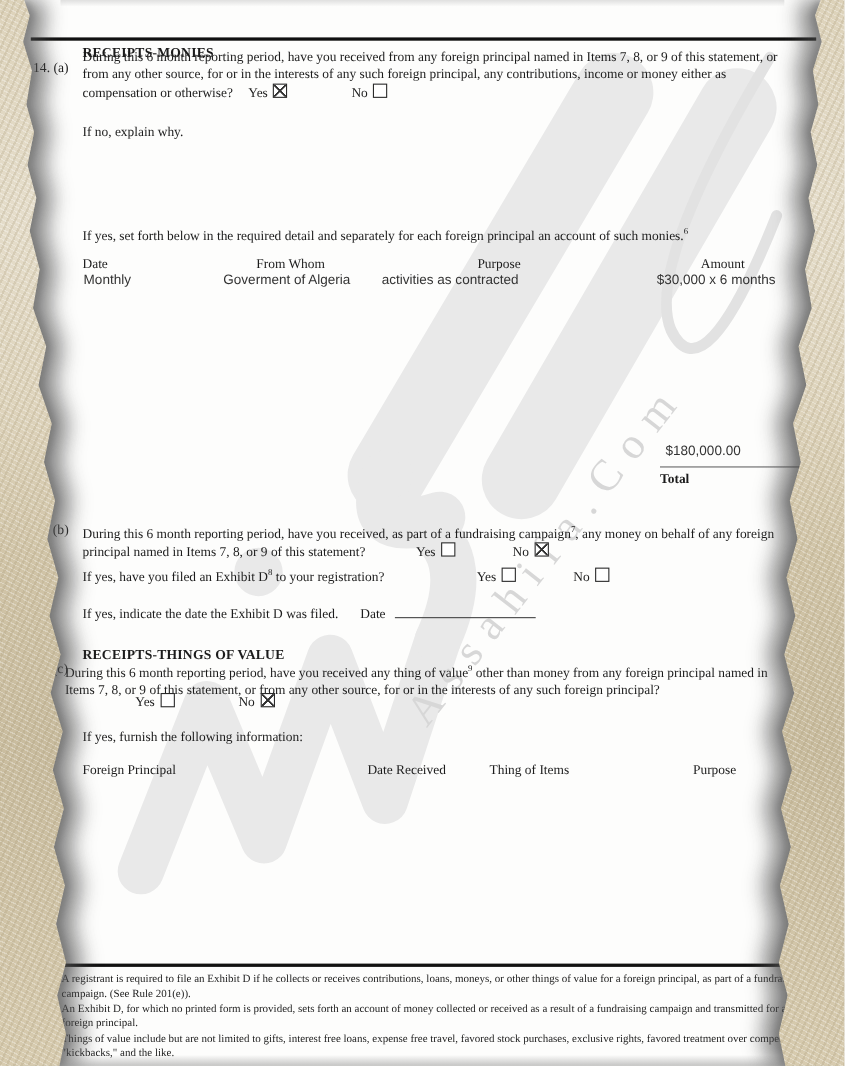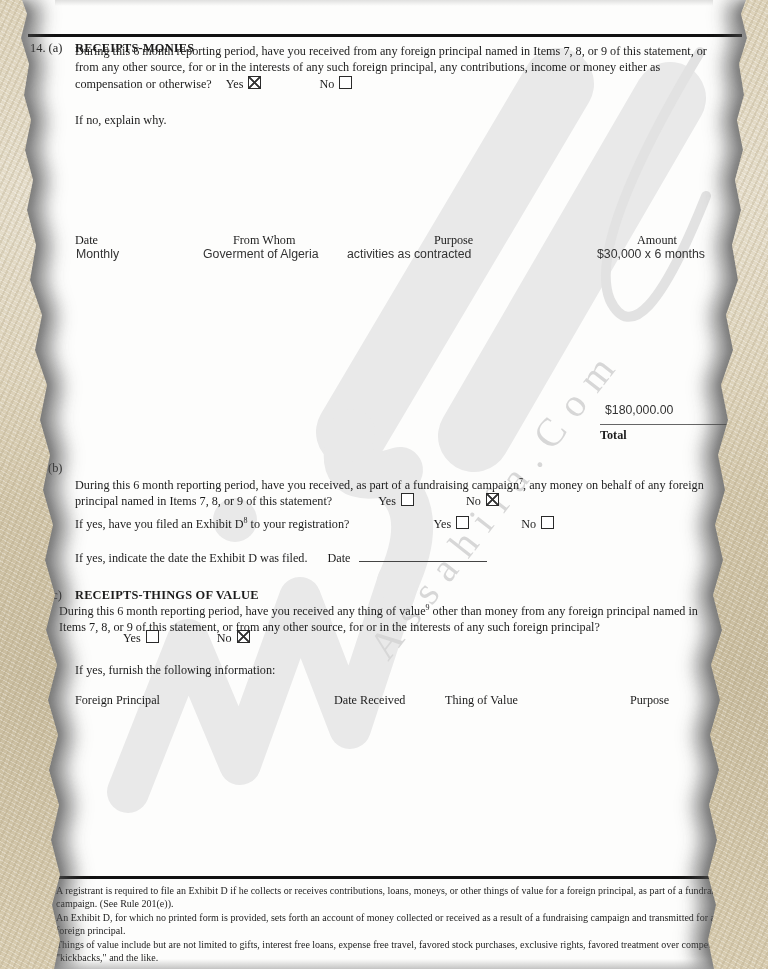--- a/index.html
+++ b/index.html
@@ -31,21 +31,21 @@
     background:linear-gradient(to bottom, rgba(120,120,120,.22), transparent);pointer-events:none;}
 
   
   .content{position:absolute;inset:0;z-index:2;}
   .abs{position:absolute;}
   .title{top:6px;left:0;width:768px;text-align:center;font-weight:bold;font-size:13.5px;letter-spacing:.4px;}
   .rule{left:28px;width:714px;height:2.6px;background:#111;}
   .rule1{top:34px;}
   .rule2{top:876px;}
 
-  .marker{font-size:12.4px;}
+  .marker{font-size:12.4px;margin-top:13px;}
   .sec-head{font-weight:bold;font-size:12.4px;letter-spacing:.2px;}
   .para{font-size:12.2px;line-height:16.3px;}
   sup{font-size:8px;line-height:0;}
 
   
   .yn{white-space:nowrap;}
   .yn .lbl{font-size:12.2px;}
   .box{display:inline-block;width:11px;height:11px;border:1.4px solid #2a2a2a;vertical-align:-1px;margin-left:5px;background:#fff;}
   .box.checked{background-image:
      linear-gradient(45deg, transparent 43%, #333 46%, #333 54%, transparent 57%),
@@ -92,20 +92,23 @@
 
     <div class="abs marker" style="top:41px;left:30px;">14. (a)</div>
     <div class="abs sec-head" style="top:41px;left:75px;">RECEIPTS-MONIES</div>
 
     <div class="abs para" style="top:43px;left:75px;width:650px;">
       <span>During this 6 month reporting period, have you received from any foreign principal named in Items 7, 8, or 9 of this statement, or from any other source, for or in the interests of any such foreign principal, any contributions, income or money either as compensation or otherwise?</span><span class="yn gap-a-yes"><span class="lbl">Yes</span><span class="box checked"></span></span><span class="yn gap-a-no"><span class="lbl">No</span><span class="box"></span></span>
     </div>
 
     <div class="abs para" style="top:112px;left:75px;">If no, explain why.</div>
 
+    <div class="abs para" style="top:206px;left:75px;width:660px;">
+      <span>If yes, set forth below in the required detail and separately for each foreign principal an account of such monies.</span><sup>6</sup>
+    </div>
 
     <span class="abs para" style="top:232px;left:75px;">Date</span>
     <span class="abs para" style="top:232px;left:233px;">From Whom</span>
     <span class="abs para" style="top:232px;left:434px;">Purpose</span>
     <span class="abs para" style="top:232px;left:637px;">Amount</span>
 
     <span class="abs fill" style="top:247px;left:76px;">Monthly</span>
     <span class="abs fill" style="top:247px;left:203px;">Goverment of Algeria</span>
     <span class="abs fill" style="top:247px;left:347px;">activities as contracted</span>
     <span class="abs fill" style="top:247px;left:597px;text-align:center;">$30,000 x 6 months</span>
@@ -136,21 +139,21 @@
     </div>
 
     <div class="abs para" style="top:630px;left:123px;">
       <span class="yn"><span class="lbl">Yes</span><span class="box"></span></span><span class="yn gap-c-no"><span class="lbl">No</span><span class="box checked"></span></span>
     </div>
 
     <div class="abs para" style="top:662px;left:75px;">If yes, furnish the following information:</div>
 
     <span class="abs para" style="top:692px;left:75px;">Foreign Principal</span>
     <span class="abs para" style="top:692px;left:290px;margin-left:44px;">Date Received</span>
-    <span class="abs para" style="top:692px;left:445px;">Thing of Value</span>
+    <span class="abs para" style="top:692px;left:445px;">Thing of Items</span>
     <span class="abs para" style="top:692px;left:630px;">Purpose</span>
 
     <div class="abs rule rule2"></div>
     <div class="abs fnotes">
       <div class="fnote">
         <span class="fl">6, 7</span>
         <span class="ft">A registrant is required to file an Exhibit D if he collects or receives contributions, loans, moneys, or other things of value for a foreign principal, as part of a fundraising campaign. (See Rule 201(e)).</span>
       </div>
       <div class="fnote">
         <span class="fl">8</span>

